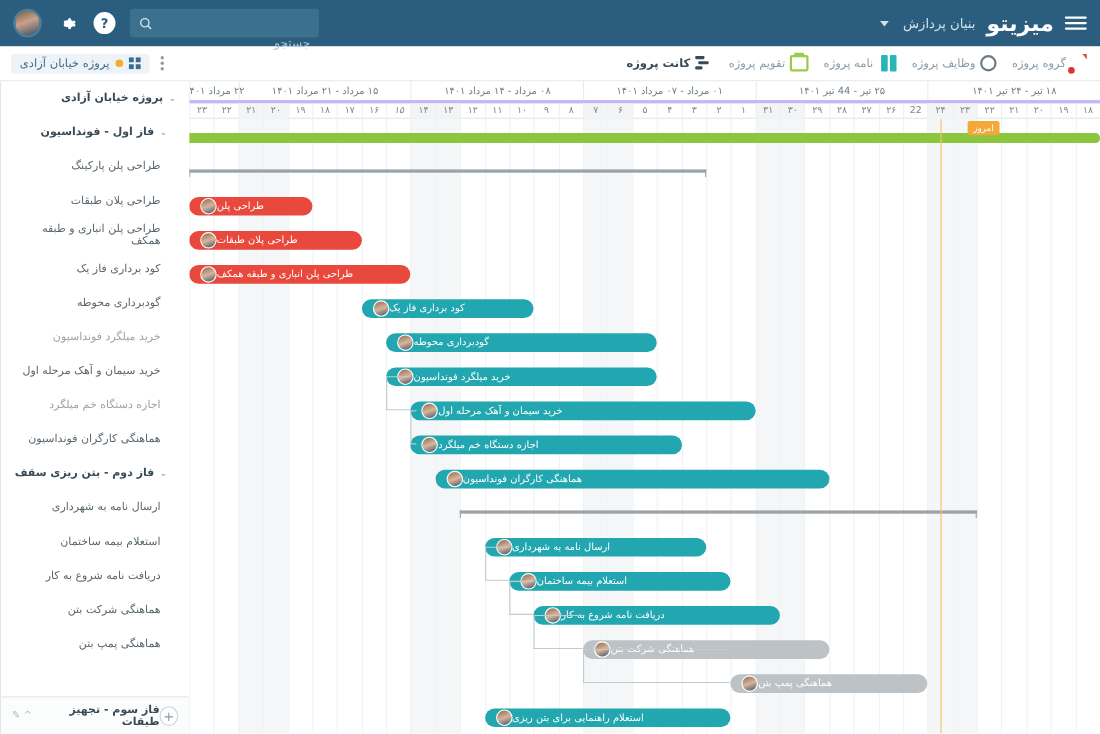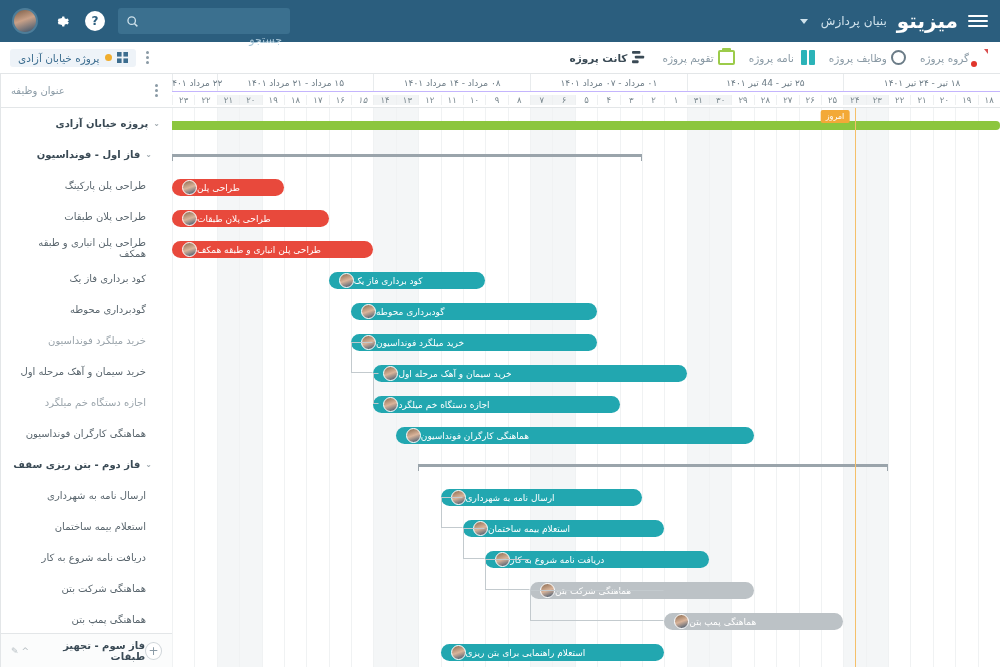--- a/index.html
+++ b/index.html
@@ -66,21 +66,21 @@
   .main{ display:flex; height:593px; }
   
   .chart-pane{ flex:1; position:relative; overflow:hidden; background:#fff; direction:ltr; }
   .task-pane{ width:172px; border-left:1px solid #e3e6e8; background:#fff; display:flex;
               flex-direction:column; }
   
   .tl-head{ height:34px; border-bottom:1px solid #e3e6e8; position:relative; }
   .tl-weeks{ display:flex; height:17px; }
   .tl-week{ border-left:1px solid #e8ebed; font-size:9px; color:#6d7c86; display:flex;
      align-items:center; justify-content:center; direction:rtl; white-space:nowrap; }
-  .tl-days{ display:flex; height:17px; border-top:1px solid #c4b5fd;align-items:center; }
+  .tl-days{ display:flex; height:17px; border-top:3px solid #c4b5fd; }
   .tl-day{ flex:1 0 0; border-left:1px solid #eef0f1; font-size:8.5px; color:#7a888f;
      display:flex; align-items:center; justify-content:center; }
   .tl-day.we{ background:#f2f4f5; }
   .grid-body{ position:absolute; top:34px; left:0; right:0; bottom:0; overflow:hidden; }
   .vline{ position:absolute; top:0; bottom:0; width:1px; background:#f0f2f3; }
   .weband{ position:absolute; top:0; bottom:0; background:#f4f6f7; }
   .todayline{ position:absolute; top:0; bottom:0; width:1px; background:#f5c06a; }
   .todaybadge{ position:absolute; top:2px; transform:translateX(-50%);
      background:#f3a937; color:#fff; font-size:8px; padding:2px 5px; border-radius:2px; }
   
@@ -241,21 +241,21 @@
           <div class="tl-day" style="width: 22.3784px; flex: 0 0 auto;">۴</div>
           <div class="tl-day" style="width: 22.3784px; flex: 0 0 auto;">۳</div>
           <div class="tl-day" style="width: 22.3784px; flex: 0 0 auto;">۲</div>
           <div class="tl-day" style="width: 22.3784px; flex: 0 0 auto;">۱</div>
           <div class="tl-day we" style="width: 22.3784px; flex: 0 0 auto;">۳۱</div>
           <div class="tl-day we" style="width: 22.3784px; flex: 0 0 auto;">۳۰</div>
           <div class="tl-day" style="width: 22.3784px; flex: 0 0 auto;">۲۹</div>
           <div class="tl-day" style="width: 22.3784px; flex: 0 0 auto;">۲۸</div>
           <div class="tl-day" style="width: 22.3784px; flex: 0 0 auto;">۲۷</div>
           <div class="tl-day" style="width: 22.3784px; flex: 0 0 auto;">۲۶</div>
-          <div class="tl-day" style="width: 22.3784px; flex: 0 0 auto;">۲۵</div>
+          <div class="tl-day" style="width: 22.3784px; flex: 0 0 auto;">22</div>
           <div class="tl-day we" style="width: 22.3784px; flex: 0 0 auto;">۲۴</div>
           <div class="tl-day we" style="width: 22.3784px; flex: 0 0 auto;">۲۳</div>
           <div class="tl-day" style="width: 22.3784px; flex: 0 0 auto;">۲۲</div>
           <div class="tl-day" style="width: 22.3784px; flex: 0 0 auto;">۲۱</div>
           <div class="tl-day" style="width: 22.3784px; flex: 0 0 auto;">۲۰</div>
           <div class="tl-day" style="width: 22.3784px; flex: 0 0 auto;">۱۹</div>
           <div class="tl-day" style="width: 22.3784px; flex: 0 0 auto;">۱۸</div>
         </div>
     </div>
     <div class="grid-body" id="grid-body">
@@ -369,33 +369,25 @@
           <span class="av"></span>
           <span>استعلام راهنمایی برای بتن ریزی</span>
         </div>
         <div class="dep" style="left: 179.027px; top: 234px; width: 22.3784px; height: 31px; border-width: 1px; background: transparent; border-color: rgb(195, 202, 206) transparent rgb(195, 202, 206) rgb(195, 202, 206);"></div>
         <div class="dep" style="left: 201.405px; top: 265px; width: 6px; height: 31px; border-width: 1px; background: transparent; border-color: rgb(195, 202, 206) transparent rgb(195, 202, 206) rgb(195, 202, 206);"></div>
         <div class="dep" style="left: 268.541px; top: 389px; width: 22.3784px; height: 31px; border-width: 1px; background: transparent; border-color: rgb(195, 202, 206) transparent rgb(195, 202, 206) rgb(195, 202, 206);"></div>
         <div class="dep" style="left: 290.919px; top: 420px; width: 22.3784px; height: 31px; border-width: 1px; background: transparent; border-color: rgb(195, 202, 206) transparent rgb(195, 202, 206) rgb(195, 202, 206);"></div>
         <div class="dep" style="left: 313.297px; top: 451px; width: 44.7568px; height: 31px; border-width: 1px; background: transparent; border-color: rgb(195, 202, 206) transparent rgb(195, 202, 206) rgb(195, 202, 206);"></div>
         <div class="dep" style="left: 358.054px; top: 482px; width: 134.27px; height: 31px; border-width: 1px; background: transparent; border-color: rgb(195, 202, 206) transparent rgb(195, 202, 206) rgb(195, 202, 206);"></div>
         <div class="todayline" style="left: 682.541px;"></div>
-        <div class="todaybadge" style="left: 663px;">امروز</div>
+        <div class="todaybadge" style="left: 722px;">امروز</div>
       </div>
   </div>
 
   <div class="task-pane">
-    <div class="tl-colhead">
-      <div class="kebab">
-          <i></i>
-          <i></i>
-          <i></i>
-        </div>
-      <span class="t">عنوان وظیفه</span>
-    </div>
     <div class="tasklist" id="tasklist">
         <div class="trow lvl0">
           <span class="chev">⌄</span>
           <span>پروژه خیابان آزادی</span>
         </div>
         <div class="trow lvl1">
           <span class="chev">⌄</span>
           <span>فاز اول - فونداسیون</span>
         </div>
         <div class="trow lvl2">

